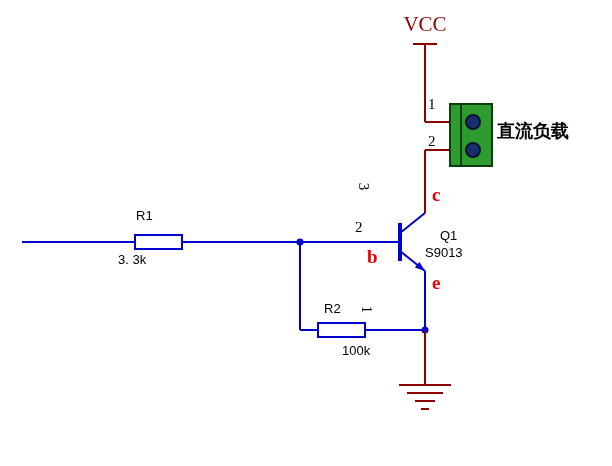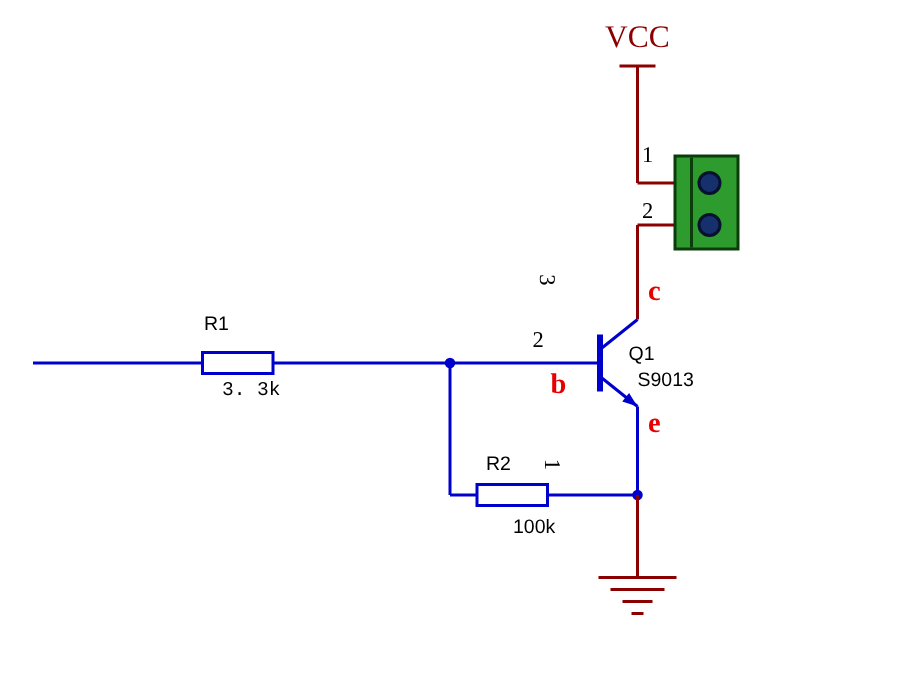--- a/index.html
+++ b/index.html
@@ -61,32 +61,33 @@
     <line x1="399" y1="385" x2="451" y2="385" class="pw"></line>
     <line x1="407" y1="393" x2="443" y2="393" class="pw"></line>
     <line x1="415" y1="401" x2="435" y2="401" class="pw"></line>
     <line x1="421" y1="409" x2="429" y2="409" class="pw"></line>
   </svg>
 
   <div class="lbl powertxt" style="left:395px;top:12px;">VCC</div>
 
 
   <div class="lbl reftxt" style="left:136px;top:208px;">R1</div>
-  <div class="lbl reftxt" style="left:148px;top:252px;font-family:Liberation Mono, monospace;">3. 3k</div>
+  <div class="lbl reftxt" style="left:118px;top:252px;">3. 3k</div>
 
   <div class="lbl reftxt" style="left:324px;top:301px;">R2</div>
   <div class="lbl reftxt" style="left:318px;top:343px;margin-left:24px;">100k</div>
 
-  <div class="lbl reftxt" style="left:419px;top:228px;">Q1</div>
+  <div class="lbl reftxt" style="left:440px;top:228px;">Q1</div>
   <div class="lbl reftxt" style="left:425px;top:245px;">S9013</div>
 
   <div class="lbl termtxt" style="left:432px;top:184px;">c</div>
   <div class="lbl termtxt" style="left:367px;top:246px;">b</div>
   <div class="lbl termtxt" style="left:432px;top:272px;">e</div>
 
   <div class="lbl pintxt" style="left:355px;top:219px;">2</div>
   <div class="lbl pintxt rot90" style="left:360px;top:178px;">3</div>
   <div class="lbl pintxt rot90" style="left:363px;top:301px;">1</div>
 
   <div class="lbl pintxt" style="left:428px;top:96px;">1</div>
   <div class="lbl pintxt" style="left:428px;top:133px;">2</div>
+  <div class="lbl loadtxt" style="left:497px;top:119px;">直流负载</div>
 
 </div>
 
 </body></html>

